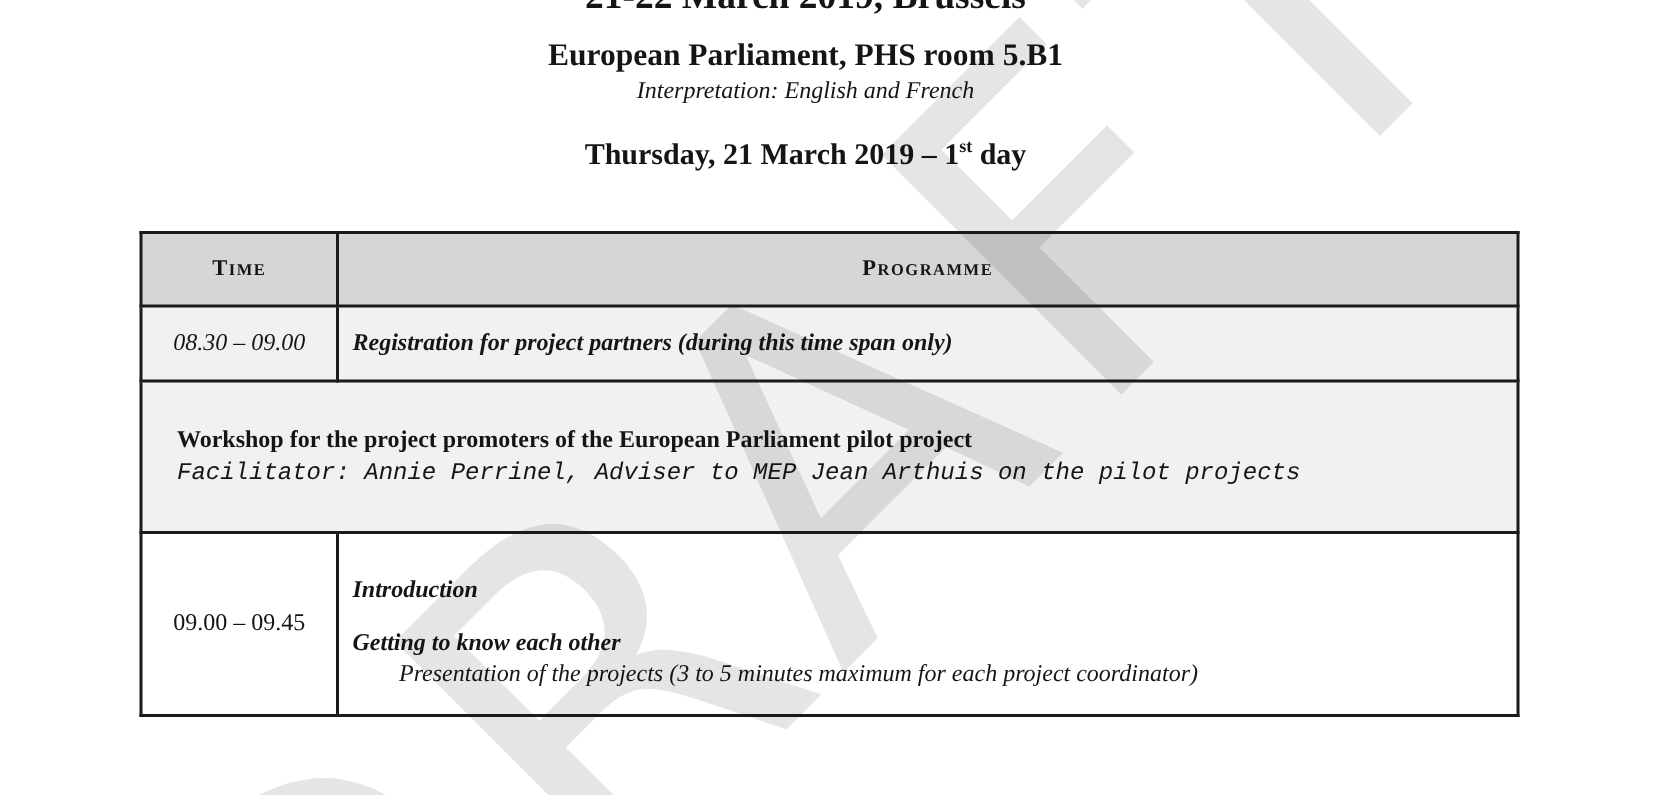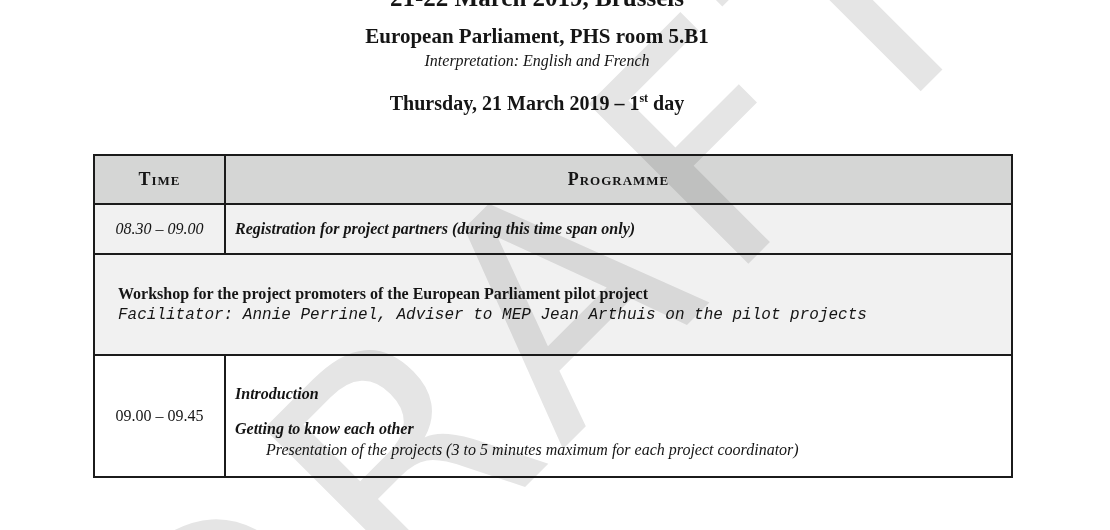--- a/index.html
+++ b/index.html
@@ -78,21 +78,21 @@
     border: 2px solid var(--table-border, #1b1b1b);
     vertical-align: middle;
   }
   td.th {
     background: var(--header-bg, #d5d6d5);
     height: 45px;
     text-align: center;
     font-variant: small-caps;
     font-weight: bold;
     letter-spacing: 1px;
-    font-size: 18px;
+    font-size: 15px;
   }
   tr.row-registration td { height: 46px; background: var(--shaded-row-bg, #f1f1f1); }
   td.time-cell { text-align: center; }
   td.time-cell.italic { font-style: italic; }
   td.prog-cell { padding-left: 9px; padding-right: 9px; }
   td.prog-cell.bold-italic { font-weight: bold; font-style: italic; }
 
   tr.row-workshop td {
     height: 81px;
     background: var(--shaded-row-bg, #f1f1f1);

